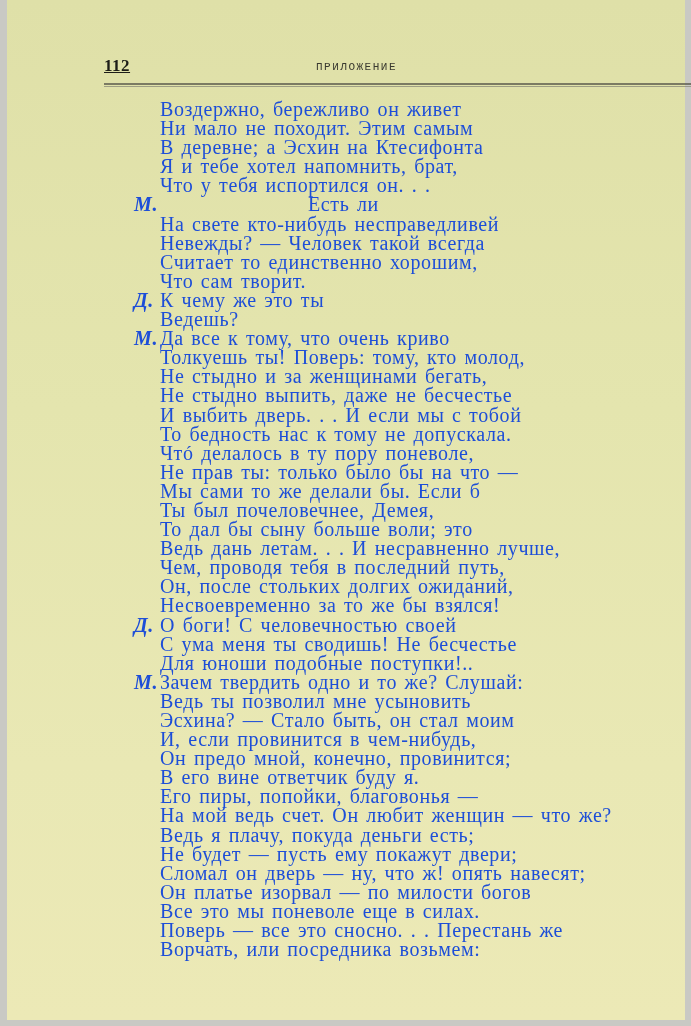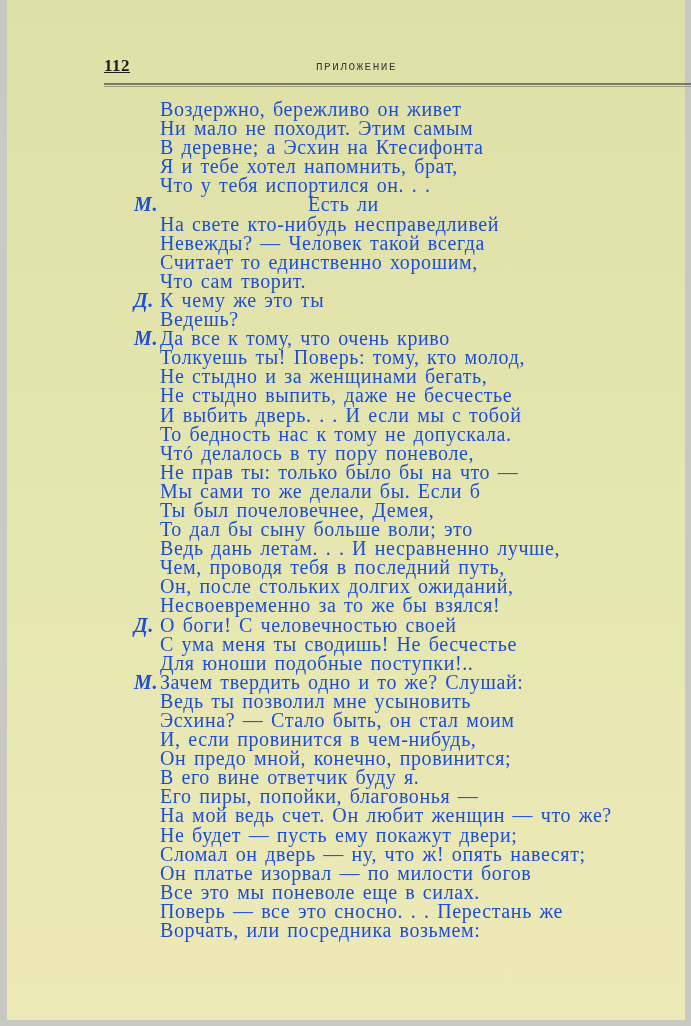--- a/index.html
+++ b/index.html
@@ -206,20 +206,24 @@
     <div class="line">
       <span class="speaker"></span>
       <span class="verse">Его пиры, попойки, благовонья —</span>
     </div>
     <div class="line">
       <span class="speaker"></span>
       <span class="verse">На мой ведь счет. Он любит женщин — что же?</span>
     </div>
     <div class="line">
       <span class="speaker"></span>
+      <span class="verse">Ведь я плачу, покуда деньги есть;</span>
+    </div>
+    <div class="line">
+      <span class="speaker"></span>
       <span class="verse">Не будет — пусть ему покажут двери;</span>
     </div>
     <div class="line">
       <span class="speaker"></span>
       <span class="verse">Сломал он дверь — ну, что ж! опять навесят;</span>
     </div>
     <div class="line">
       <span class="speaker"></span>
       <span class="verse">Он платье изорвал — по милости богов</span>
     </div>

